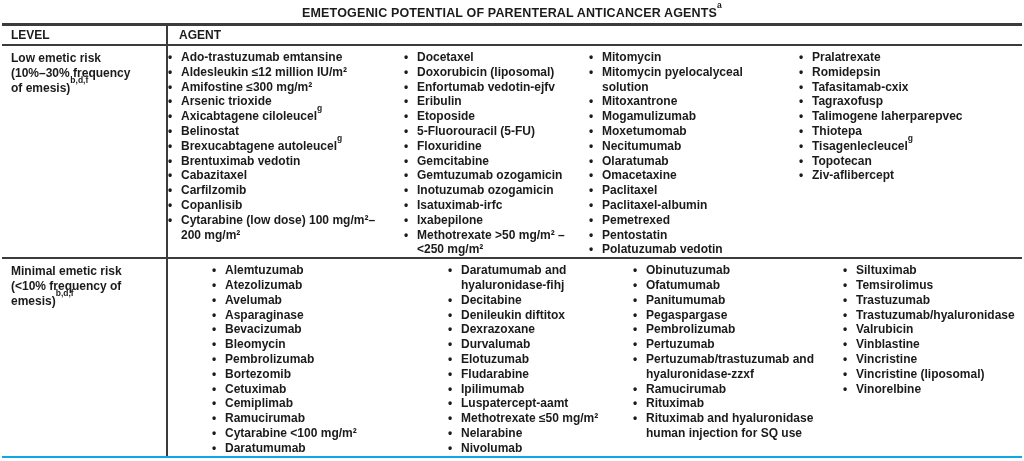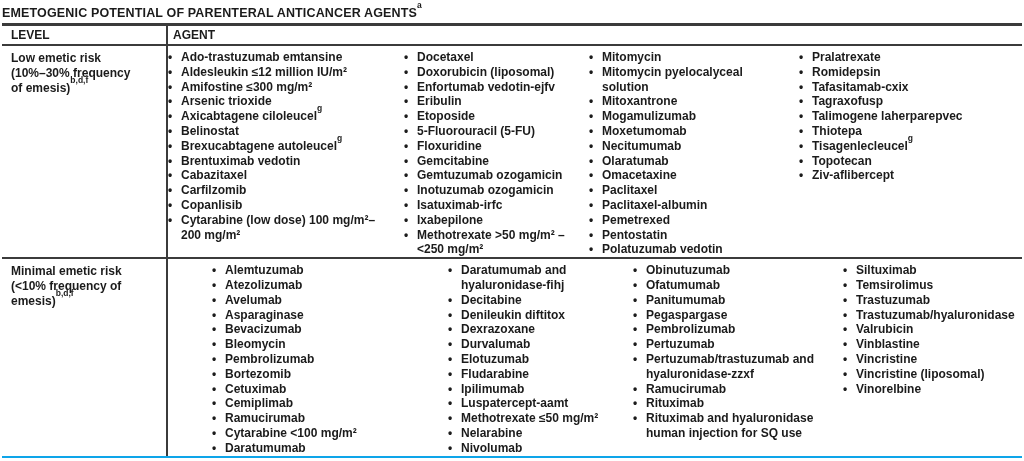--- a/index.html
+++ b/index.html
@@ -15,21 +15,21 @@
     color: #1b1b1b;
     overflow: hidden;
   }
   .page {
     width: 1024px;
     height: 461px;
     box-sizing: border-box;
     padding: 5px 2px 0 2px;
   }
   .doc-title {
-    text-align: left;
+    text-align: center;
     font-size: 12.5px;
     line-height: 16px;
     letter-spacing: 0.15px;
     white-space: nowrap;
   }
   sup {
     font-size: 8.5px;
     line-height: 0;
     position: relative;
     top: -4px;
@@ -55,21 +55,21 @@
     font-size: 12px;
     padding-left: 9px;
     height: 18px;
     line-height: 18px;
   }
   .agent-area {
     flex: 1;
     min-width: 0;
   }
   .header-row .agent-area {
-    padding-left: 5px;
+    padding-left: 11px;
   }
   .body-row {
     display: flex;
   }
   .body-row-low { min-height: 208px; }
   .body-row-minimal { min-height: 192px; }
   .body-row + .body-row {
     border-top: 2px solid #3b3b3b;
     gap: 44px;
   }

